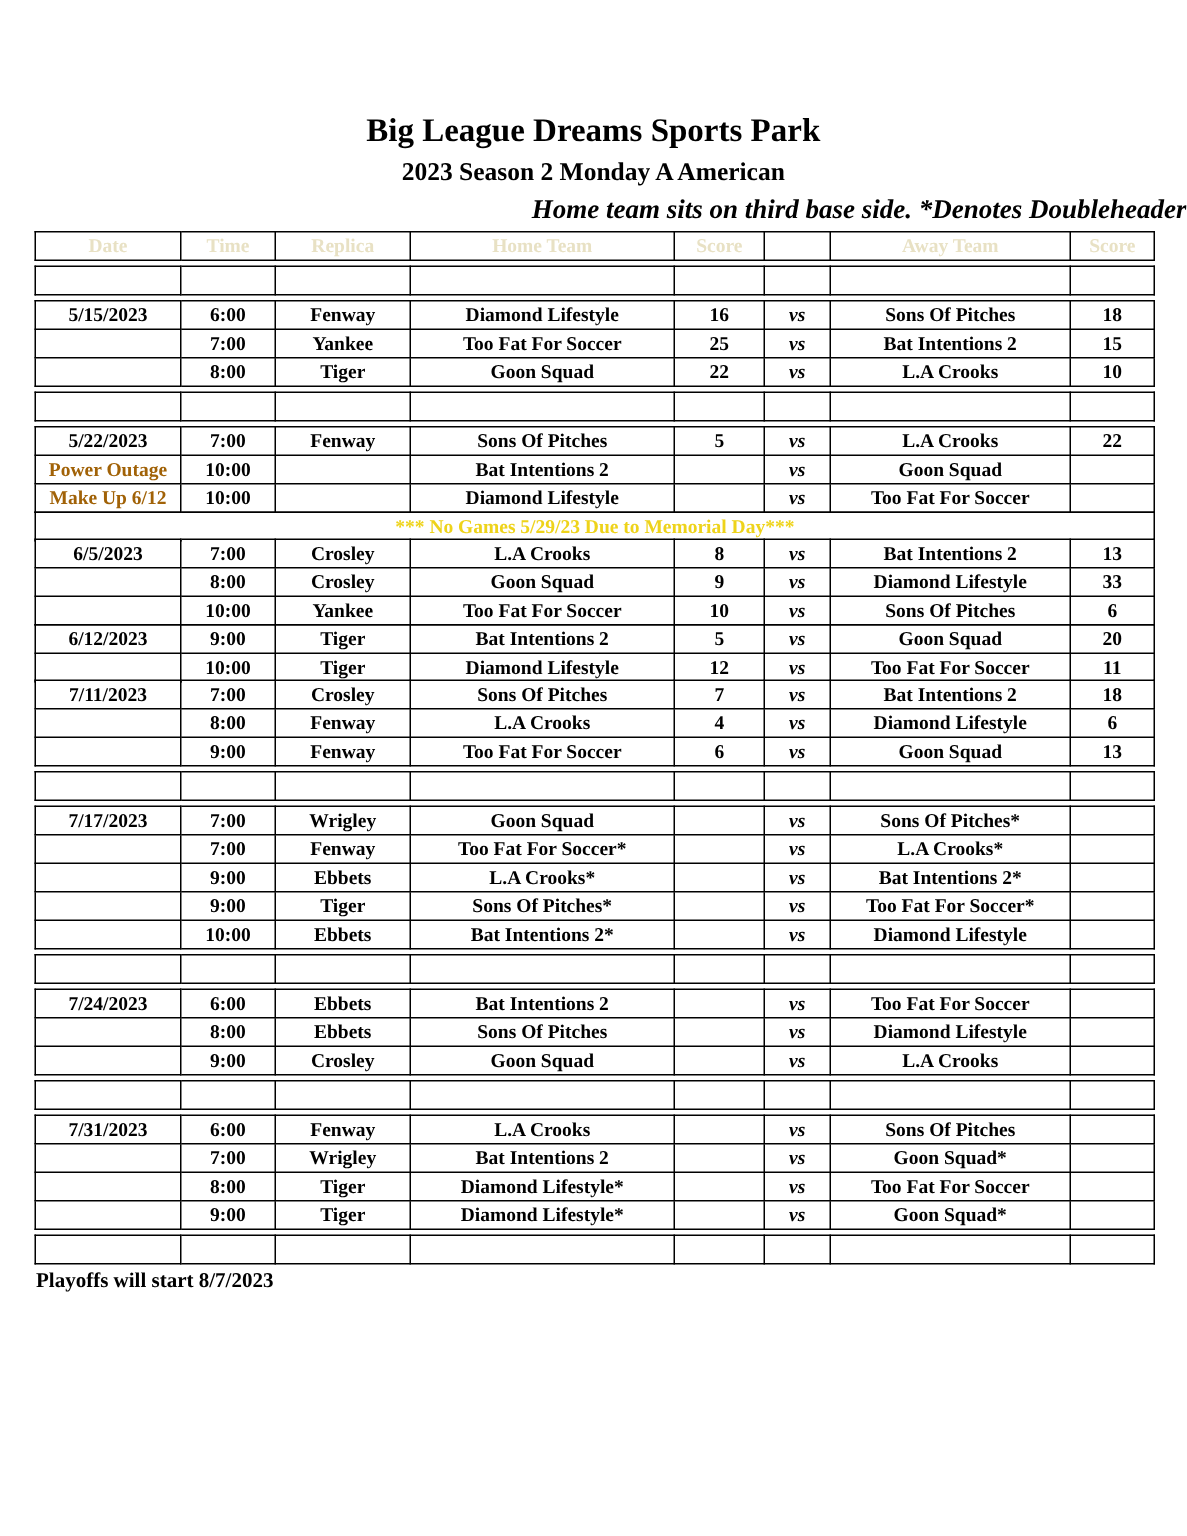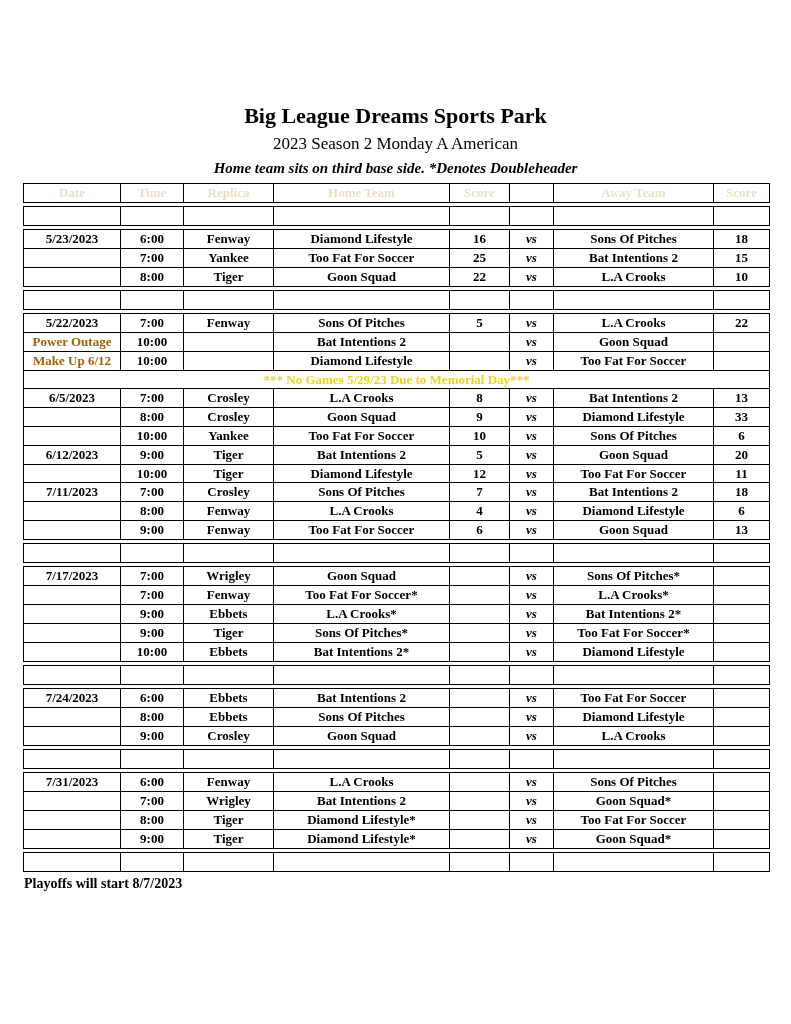--- a/index.html
+++ b/index.html
@@ -1,20 +1,20 @@
 <!DOCTYPE html>
 <html><head>
 <meta charset="utf-8">
 <style>
   html,body{margin:0;padding:0;}
   body{width:791px;height:1024px;background:#ffffff;font-family:"Liberation Serif",serif;color:#000;}
-  .titles{text-align:center;padding-top:104px;}
+  .titles{text-align:center;padding-top:75px;}
   .title{font-size:22px;font-weight:bold;line-height:24px;}
-  .subtitle{font-size:17px;font-weight:normal;line-height:19px;margin-top:6px;}
-  .note{font-size:15px;font-weight:bold;font-style:italic;line-height:15px;margin-top:8px;}
+  .subtitle{font-size:17px;font-weight:bold;line-height:19px;margin-top:6px;}
+  .note{font-size:18px;font-weight:bold;font-style:italic;line-height:15px;margin-top:8px;text-align:right;}
   .sheet{margin:7px 0 0 23px;width:746px;}
   table.gt{border-collapse:collapse;table-layout:fixed;width:746px;padding-left:29px;}
   table.gt td{border:1.5px solid #000;height:18px;text-align:center;vertical-align:middle;
     font-weight:bold;font-size:13px;line-height:16px;padding:0;white-space:nowrap;overflow:hidden;background:#fff;}
   col.c1{width:97px}col.c2{width:63px}col.c3{width:90px}col.c4{width:176px}
   col.c5{width:60px}col.c6{width:44px}col.c7{width:160px}col.c8{width:56px}
   .hdr td{background:#0a0a7d;color:#e8e1c4;height:15px;line-height:15px;font-size:13px;}
   .sep{margin:3px 0;}
   .sep td{background:#0a0a7d;height:16px;}
   .m0{margin-top:-1.5px;}
@@ -93,21 +93,21 @@
         <col class="c2">
         <col class="c3">
         <col class="c4">
         <col class="c5">
         <col class="c6">
         <col class="c7">
         <col class="c8">
       </colgroup>
     <tbody>
         <tr>
-      <td>5/23/2023</td>
+      <td>5/15/2023</td>
       <td>6:00</td>
       <td>Fenway</td>
       <td>Diamond Lifestyle</td>
       <td>16</td>
       <td class="vs">vs</td>
       <td class="hl">Sons Of Pitches</td>
       <td class="hl">18</td>
     </tr>
     <tr>
       <td></td>

